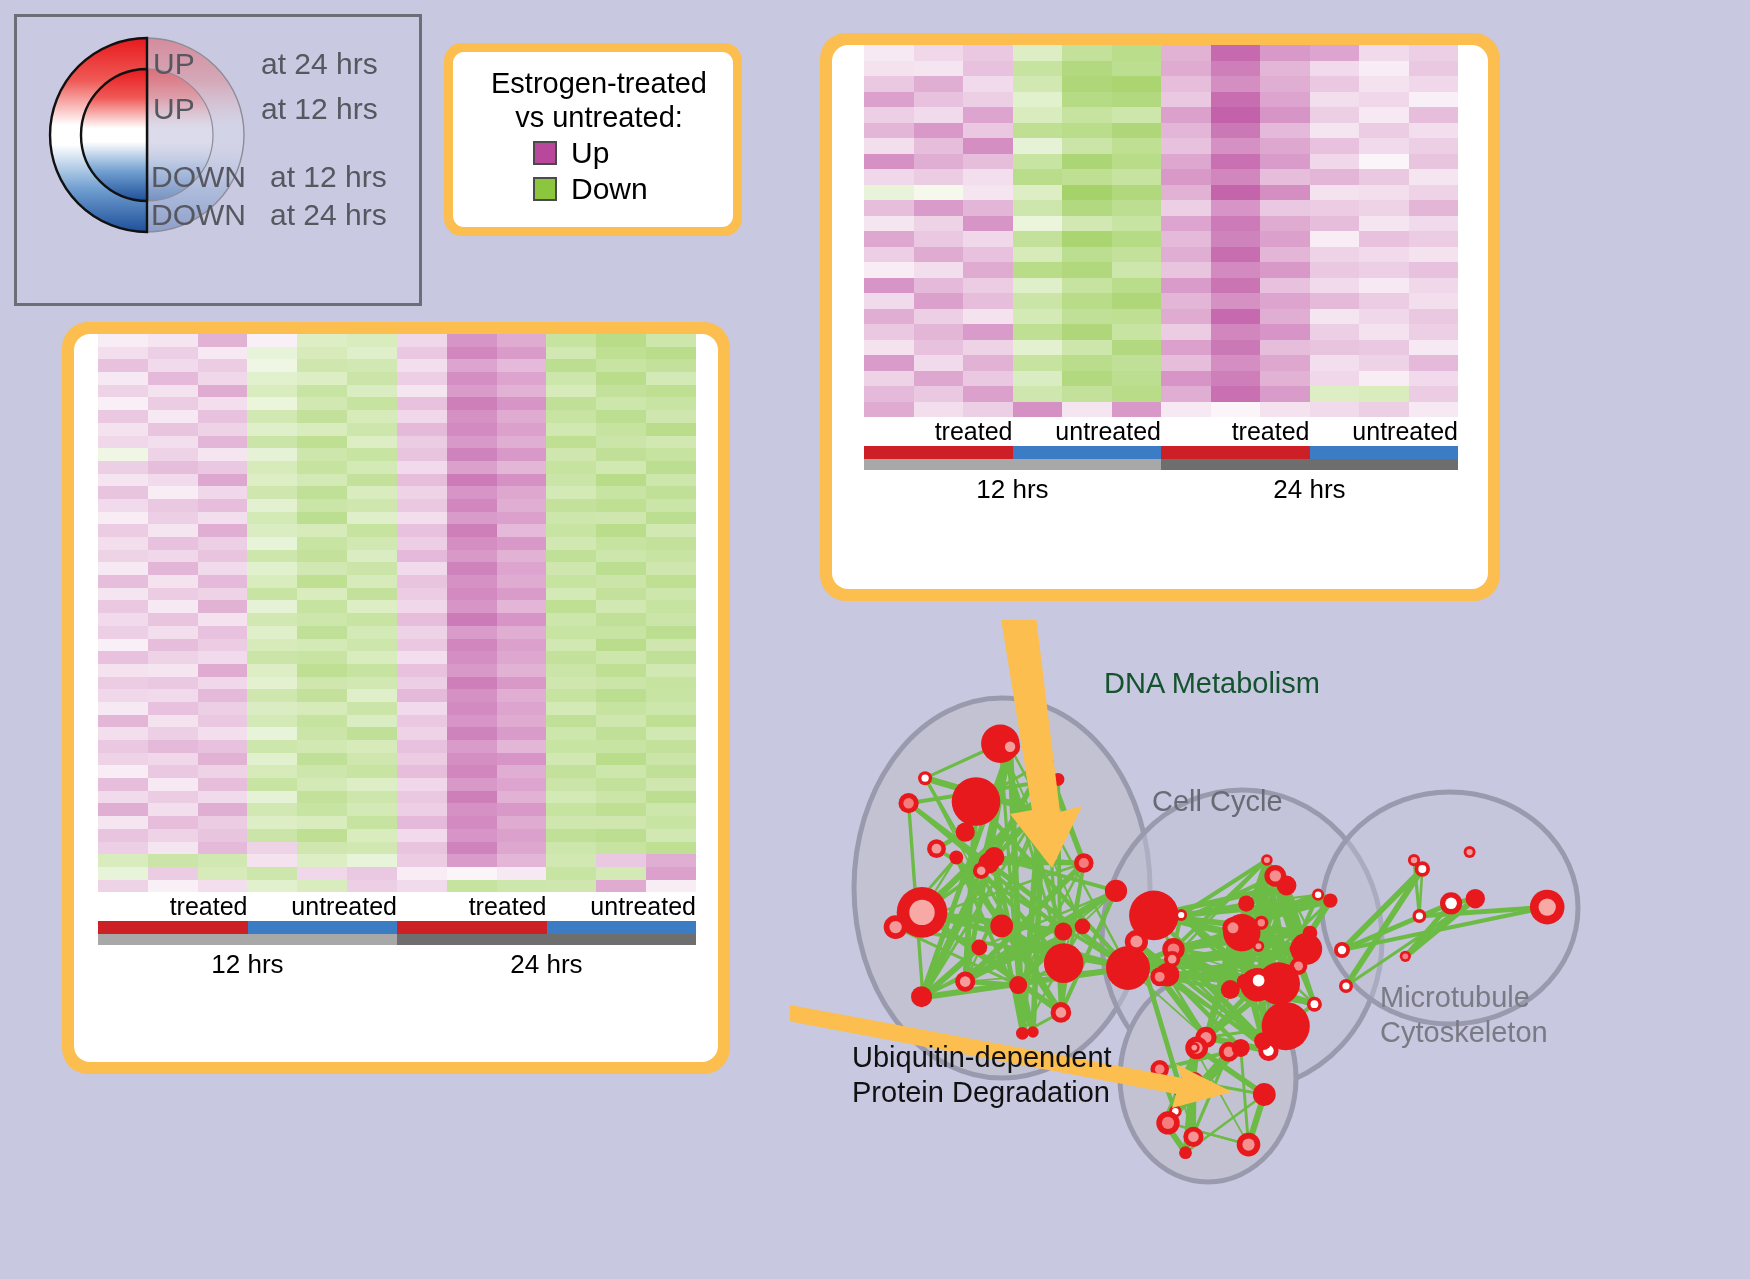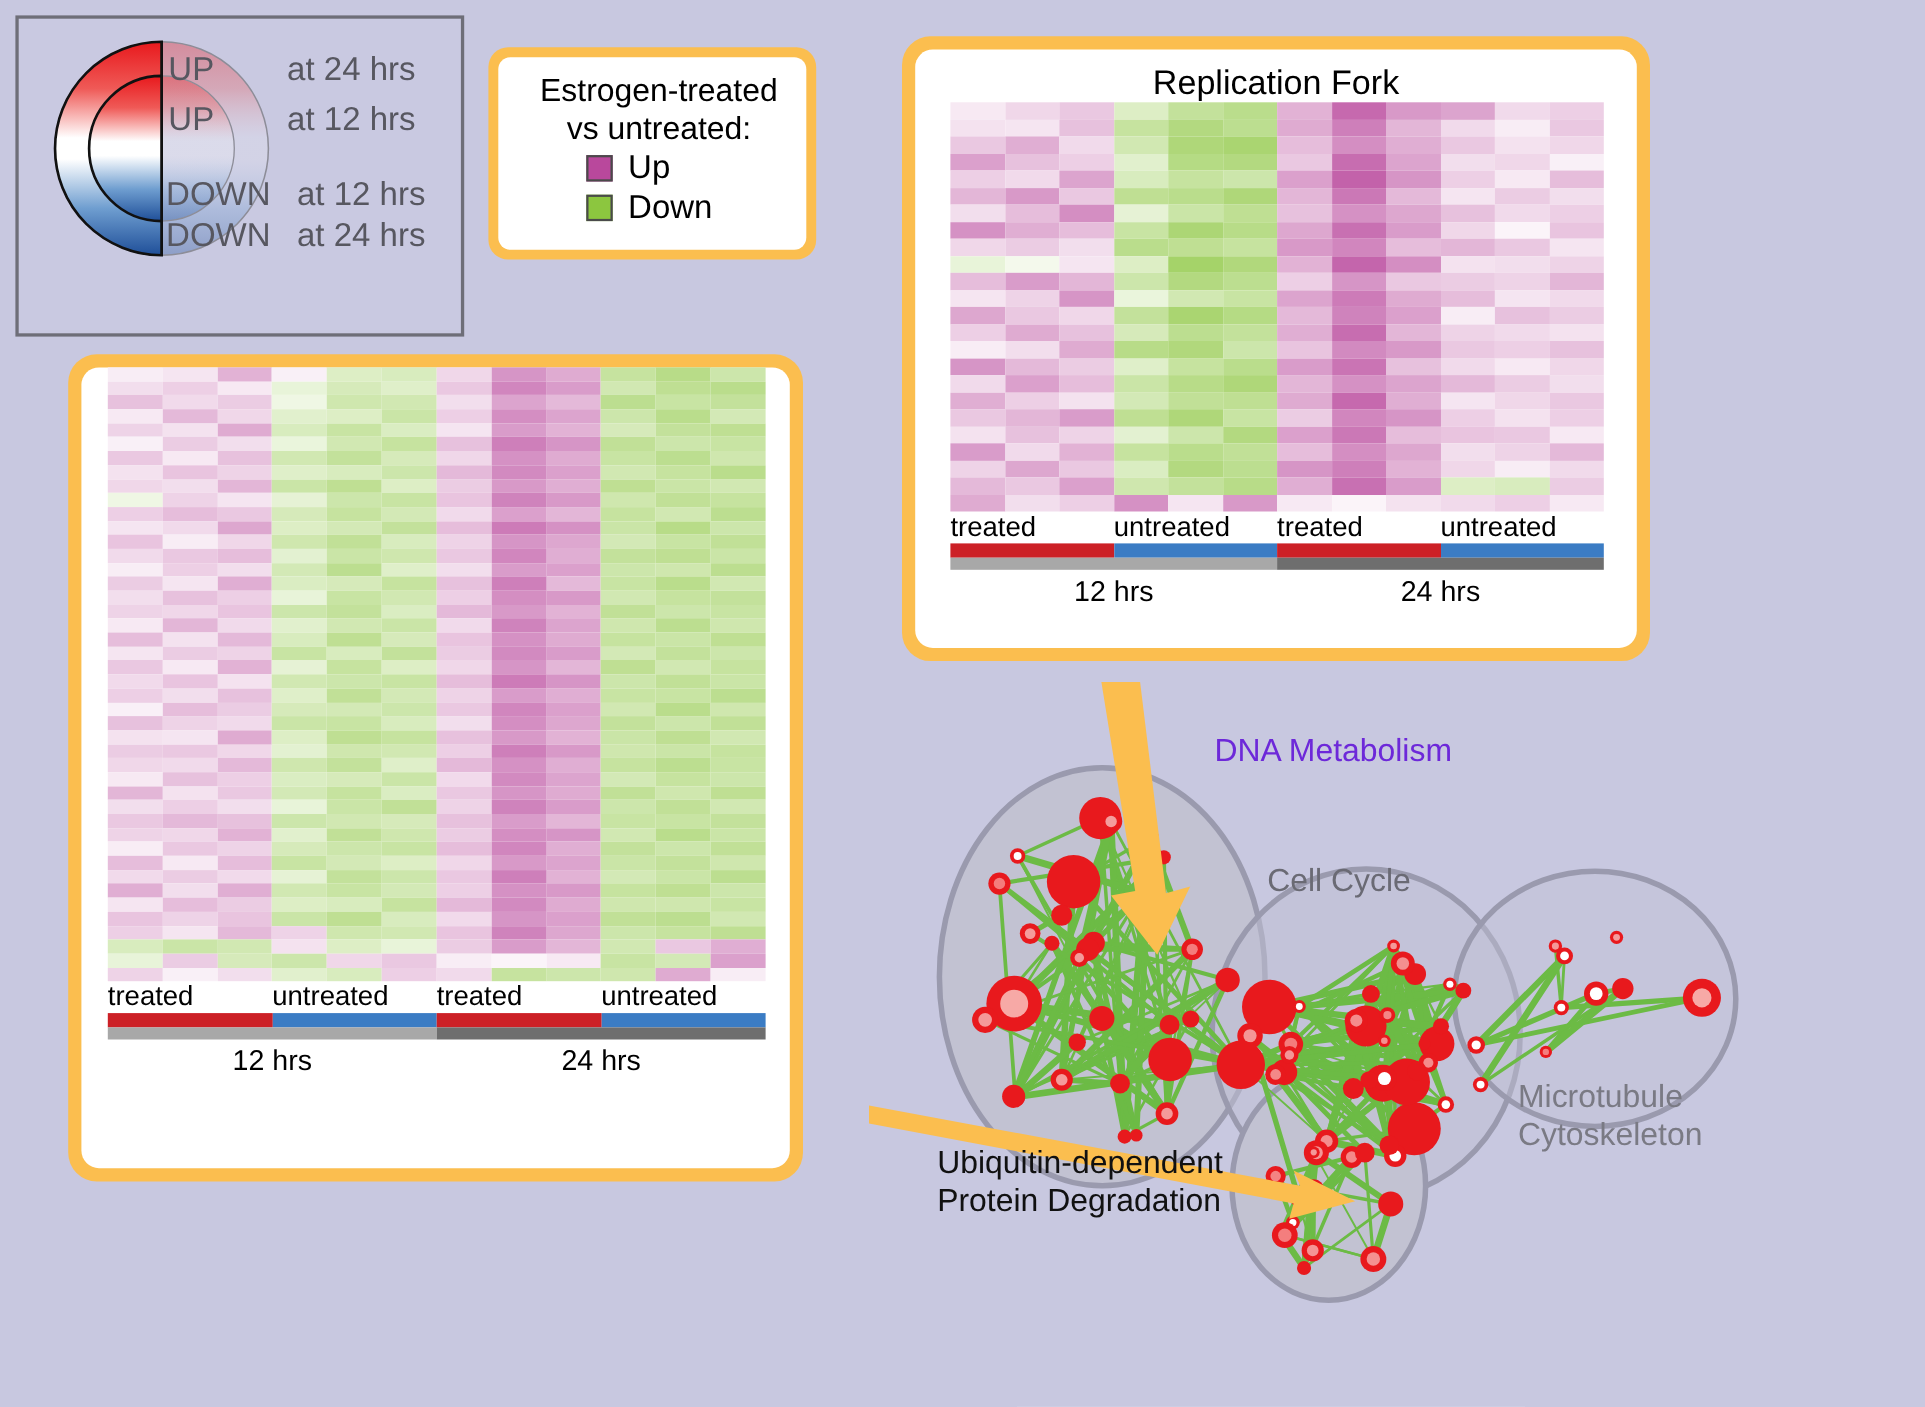--- a/index.html
+++ b/index.html
@@ -127,21 +127,21 @@
     width: 100%;
   }
   .hm-cell { width: 100%; }
 
   .axis-labels {
     display: flex;
     width: 100%;
   }
   .axis-labels > div {
     flex: 1 1 0;
-    text-align: left;
+    text-align: right;
     font-size: 25px;
     color: #000;
   }
   .bar-row { display: flex; width: 100%; }
   .bar-seg { height: 13px; }
   .bar-row.thin .bar-seg { height: 11px; }
   .time-labels { display: flex; width: 100%; }
   .time-labels > div {
     flex: 1 1 0;
     text-align: center;
@@ -151,21 +151,21 @@
   }
 
   
   #network { position: absolute; left: 790px; top: 620px; width: 960px; height: 659px; }
   .cluster-label {
     position: absolute;
     font-size: 29px;
     white-space: pre-line;
     line-height: 1.2;
   }
-  #label-dna { left: 1104px; top: 666px; color: #6d28d9; }
+  #label-dna { left: 1104px; top: 666px; color: #14532d; }
   #label-cellcycle { left: 1152px; top: 784px; color: #6a6a74; }
   #label-microtubule { left: 1380px; top: 980px; color: #7a7a84; text-align: left; }
   #label-ubiquitin { left: 852px; top: 1040px; color: #111; }
 </style>
 </head>
 <body>
 
 <div id="stage">
 
   <div id="colorkey-box">
@@ -219,21 +219,20 @@
       </div>
       <div class="legend-row">
         <span class="legend-swatch" style="background:#8cc63f"></span>
         <span class="legend-row-label">Down</span>
       </div>
     </div>
   </div>
 
   <div class="panel" id="panel-replication">
     <div class="panel-inner">
-      <h2 class="panel-title">Replication Fork</h2>
       <div style="padding:0 30px 0 32px;">
         <div class="heatmap" id="hm-replication" style="grid-template-columns: repeat(12, 1fr);">
             <div class="hm-cell" style="height: 15.5px; background: rgb(247, 233, 243);"></div>
             <div class="hm-cell" style="height: 15.5px; background: rgb(240, 215, 233);"></div>
             <div class="hm-cell" style="height: 15.5px; background: rgb(234, 200, 225);"></div>
             <div class="hm-cell" style="height: 15.5px; background: rgb(221, 238, 197);"></div>
             <div class="hm-cell" style="height: 15.5px; background: rgb(195, 225, 155);"></div>
             <div class="hm-cell" style="height: 15.5px; background: rgb(186, 221, 140);"></div>
             <div class="hm-cell" style="height: 15.5px; background: rgb(226, 178, 213);"></div>
             <div class="hm-cell" style="height: 15.5px; background: rgb(198, 105, 174);"></div>

